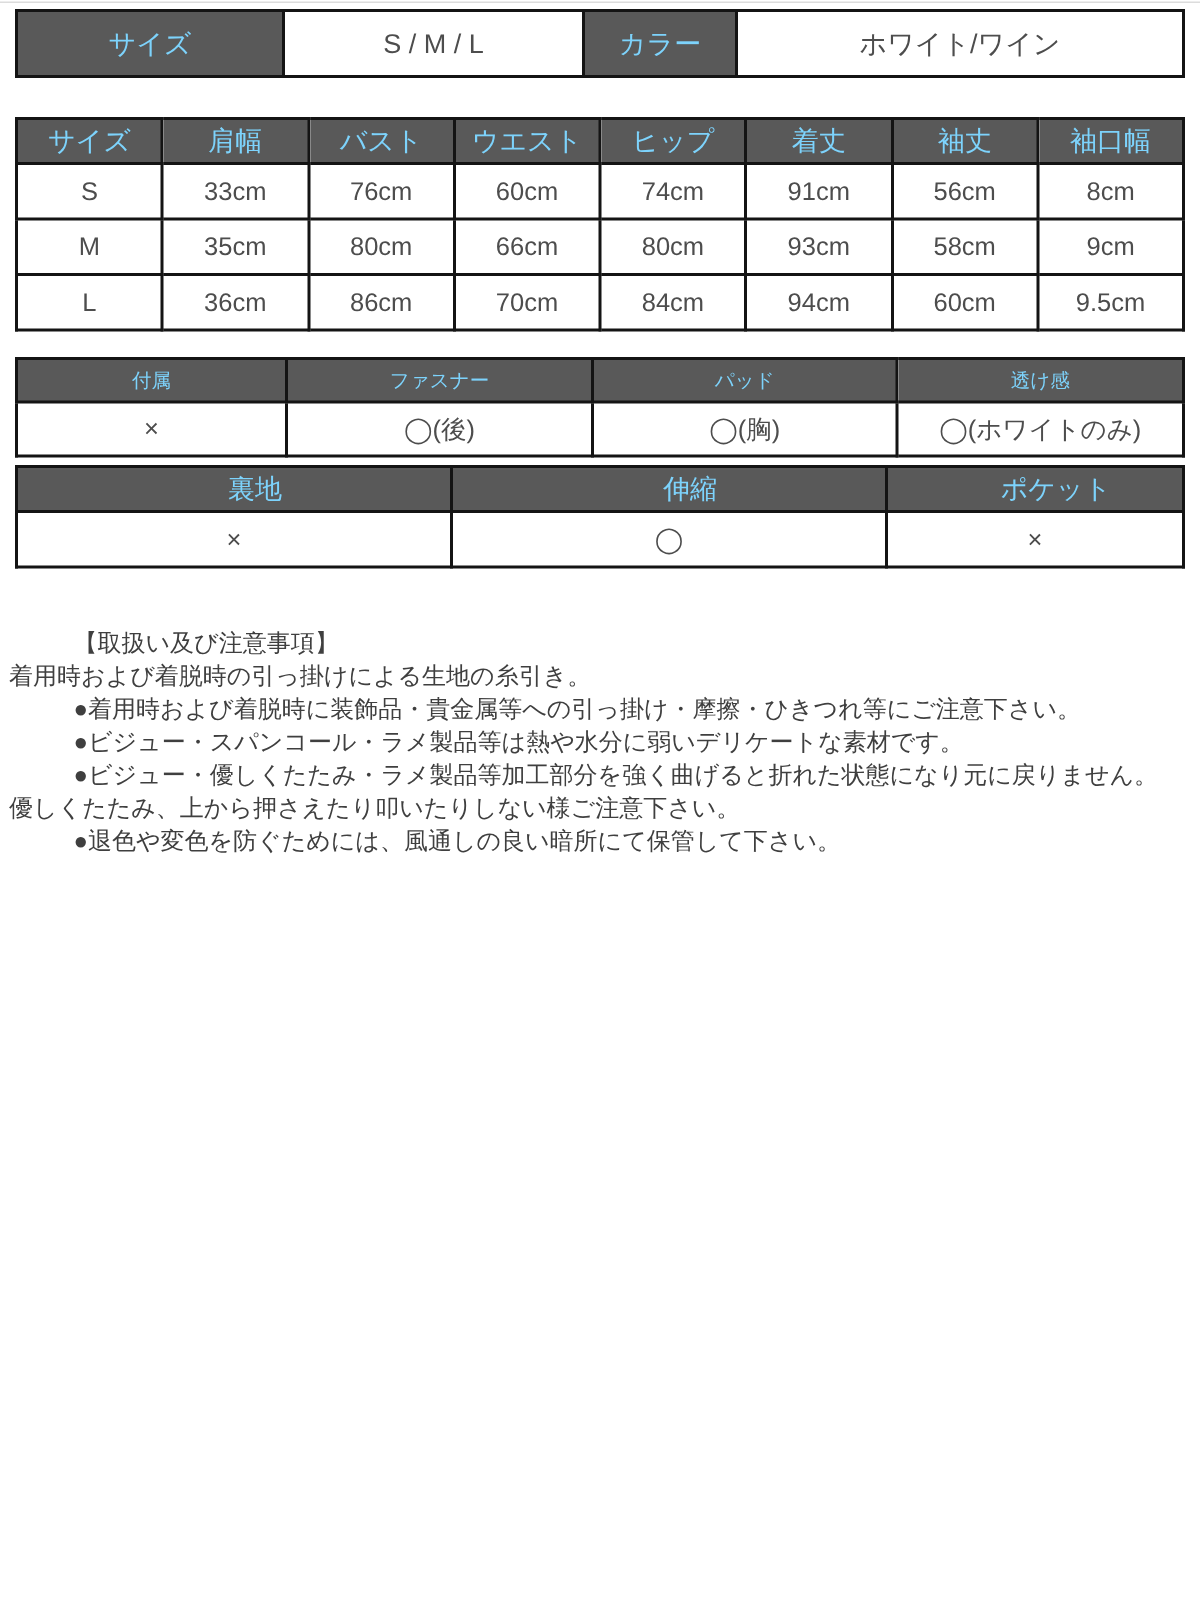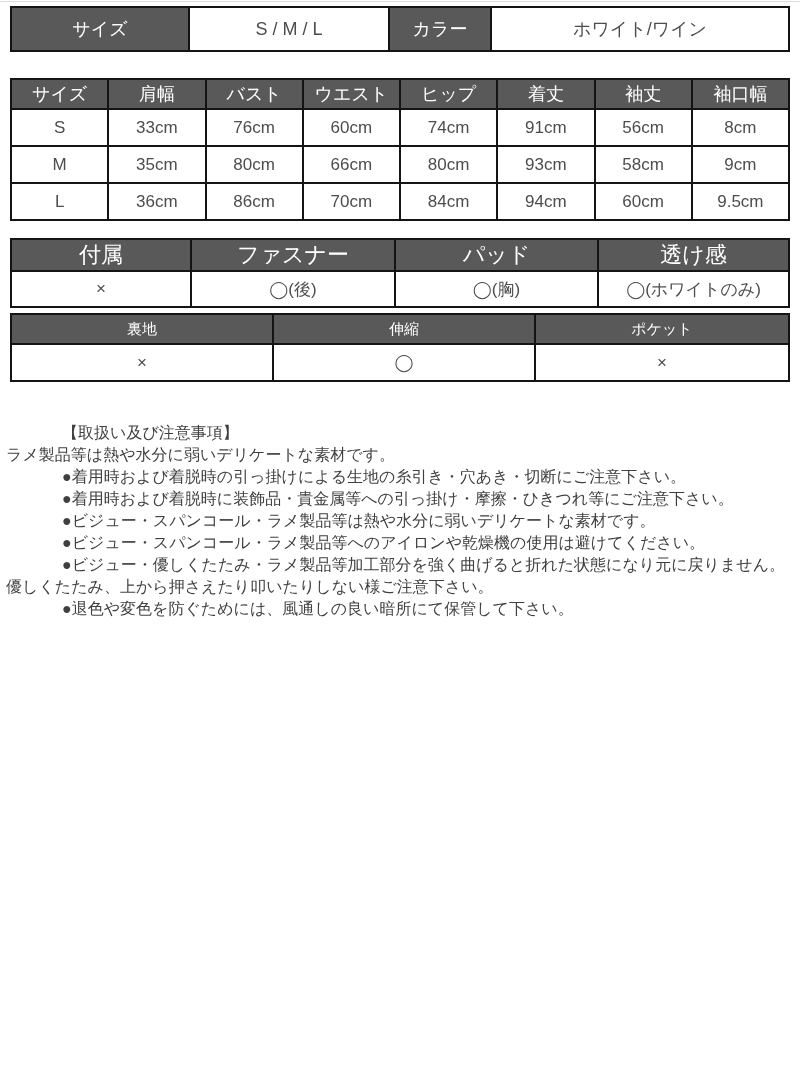--- a/index.html
+++ b/index.html
@@ -25,46 +25,46 @@
     border:2px solid #141414;
     text-align:center;
     vertical-align:middle;
     font-weight:normal;
     padding:0;
     overflow:hidden;
     white-space:nowrap;
   }
   .hd {
     background:#595959;
-    color:#ffffff;
+    color:#7dd3fc;
   }
   
   .t-info { margin-top:6px; font-size:18px; }
   .t-info td { height:42px; }
   
   .t-size { margin-top:26px; font-size:17px; }
   .t-size th { height:28px; font-size:18px; }
   .t-size td { height:35px; }
   
   .t-feat { margin-top:17px; font-size:17px; }
-  .t-feat th { height:27px; font-size:22px; }
+  .t-feat th { height:27px; font-size:13px; }
   .t-feat td { height:34px; }
   
   .t-line { margin-top:5px; font-size:17px; }
-  .t-line th { height:28px; font-size:15px; }
+  .t-line th { height:28px; font-size:18px;padding-left:28px; }
   .t-line td { height:35px; }
 
   .notes {
     margin-top:40px;
     font-size:16px;
     line-height:22px;
     color:#3f3f3f;
   }
   .note-line { white-space:nowrap; }
-  .note-line.indent { padding-left:62px; }
+  .note-line.indent { padding-left:49px; }
   .note-line.flush  { padding-left:6px; }
 </style>
 </head>
 <body>
 
 <div class="page">
   <div class="top-hairline"></div>
 
   <table class="t-info">
     <tbody>
@@ -149,22 +149,20 @@
     <tr>
       <td>×</td>
       <td>◯</td>
       <td>×</td>
     </tr>
   </tbody>
     </table>
 
   <div class="notes">
     <div class="note-line indent">【取扱い及び注意事項】</div>
-    <div class="note-line flush">ラメ製品等は熱や水分に弱いデリケートな素材です。</div>
-    <div class="note-line indent">●着用時および着脱時の引っ掛けによる生地の糸引き・穴あき・切断にご注意下さい。</div>
+    <div class="note-line flush">着用時および着脱時の引っ掛けによる生地の糸引き。</div>
     <div class="note-line indent">●着用時および着脱時に装飾品・貴金属等への引っ掛け・摩擦・ひきつれ等にご注意下さい。</div>
     <div class="note-line indent">●ビジュー・スパンコール・ラメ製品等は熱や水分に弱いデリケートな素材です。</div>
-    <div class="note-line indent">●ビジュー・スパンコール・ラメ製品等へのアイロンや乾燥機の使用は避けてください。</div>
     <div class="note-line indent">●ビジュー・優しくたたみ・ラメ製品等加工部分を強く曲げると折れた状態になり元に戻りません。</div>
     <div class="note-line flush">優しくたたみ、上から押さえたり叩いたりしない様ご注意下さい。</div>
     <div class="note-line indent">●退色や変色を防ぐためには、風通しの良い暗所にて保管して下さい。</div>
   </div>
 </div>
 
 </body></html>

